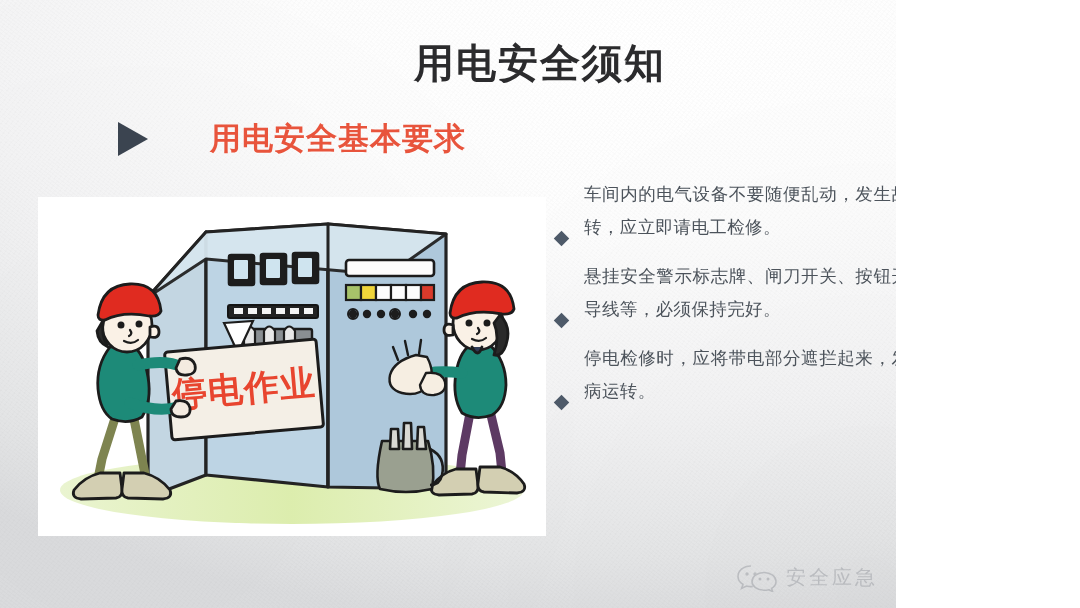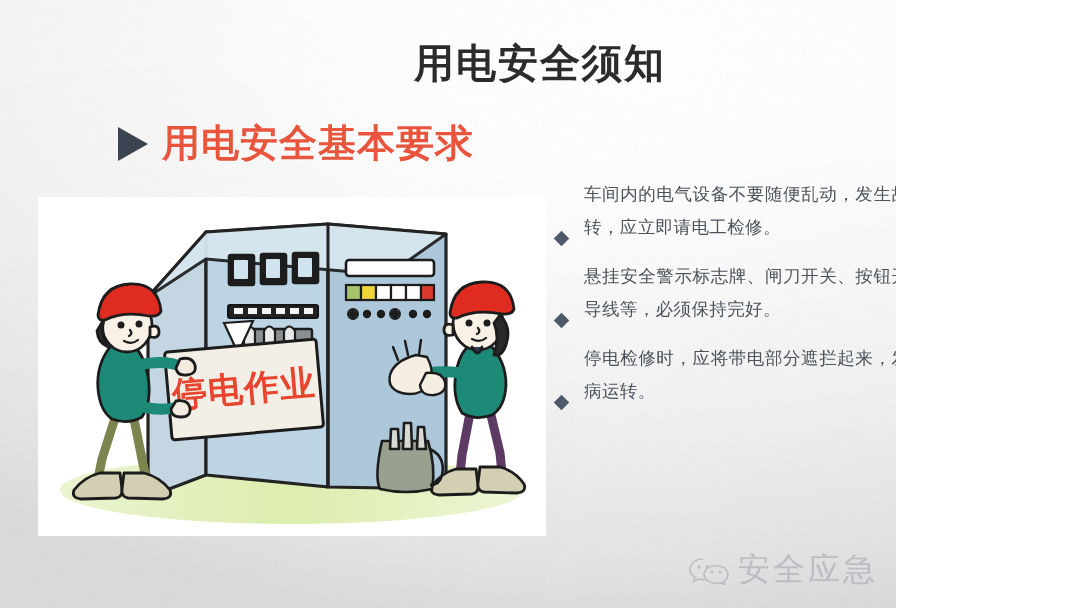--- a/index.html
+++ b/index.html
@@ -58,25 +58,26 @@
   }
   .tri-bullet {
     width: 0;
     height: 0;
     border-left: 30px solid #3b4450;
     border-top: 17px solid transparent;
     border-bottom: 17px solid transparent;
     flex: 0 0 auto;
   }
   .section-heading-text {
-    font-size: 38px;
+    font-size: 31px;
     font-weight: bold;
     letter-spacing: 1px;
     color: #e8543c;
     text-shadow: 0 1px 0 rgba(255,255,255,.55);
+    margin-left: 48px;
   }
 
   
   .illus-wrap {
     position: absolute;
     left: 38px;
     top: 197px;
     width: 508px;
     height: 339px;
     background: #ffffff;
@@ -121,21 +122,21 @@
     position: absolute;
     right: 18px;
     bottom: 16px;
     display: flex;
     align-items: center;
     gap: 9px;
     opacity: .42;
     z-index: 6;
   }
   .wm-text {
-    font-size: 32px;
+    font-size: 20px;
     color: #8d9097;
     letter-spacing: 3px;
   }
   .wm-icon { display: block; }
 </style>
 </head>
 <body>
 
 <div id="slide">
 

